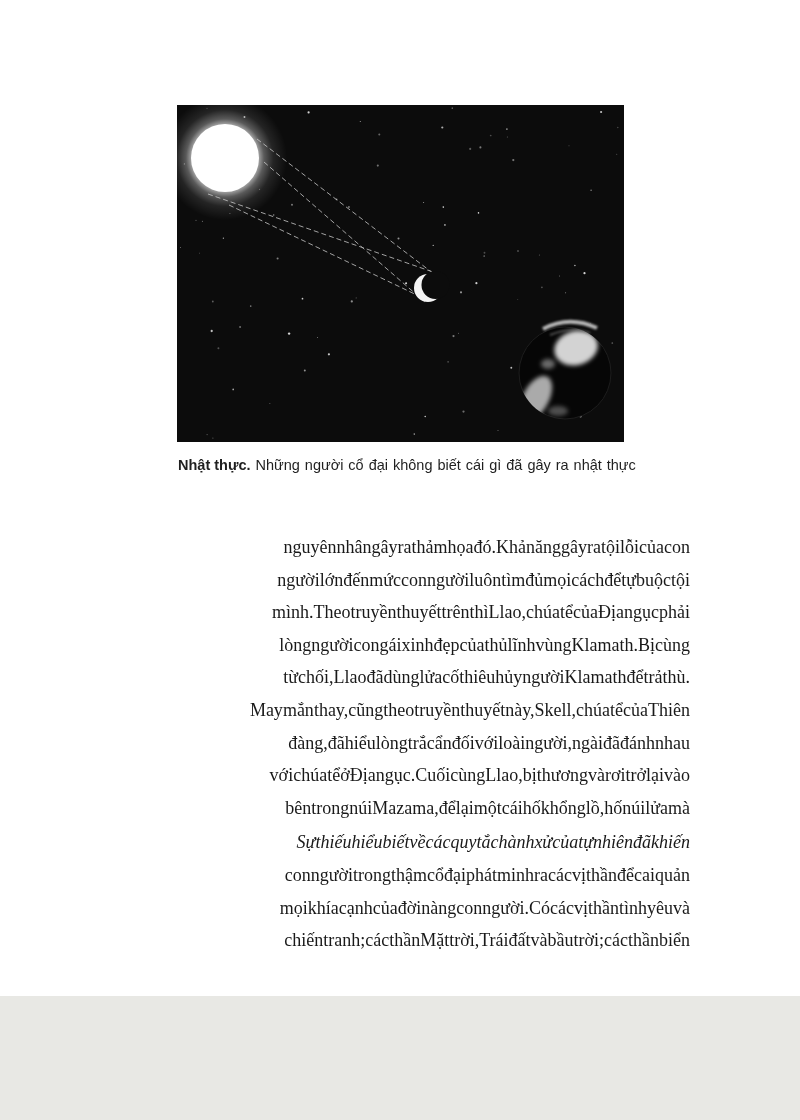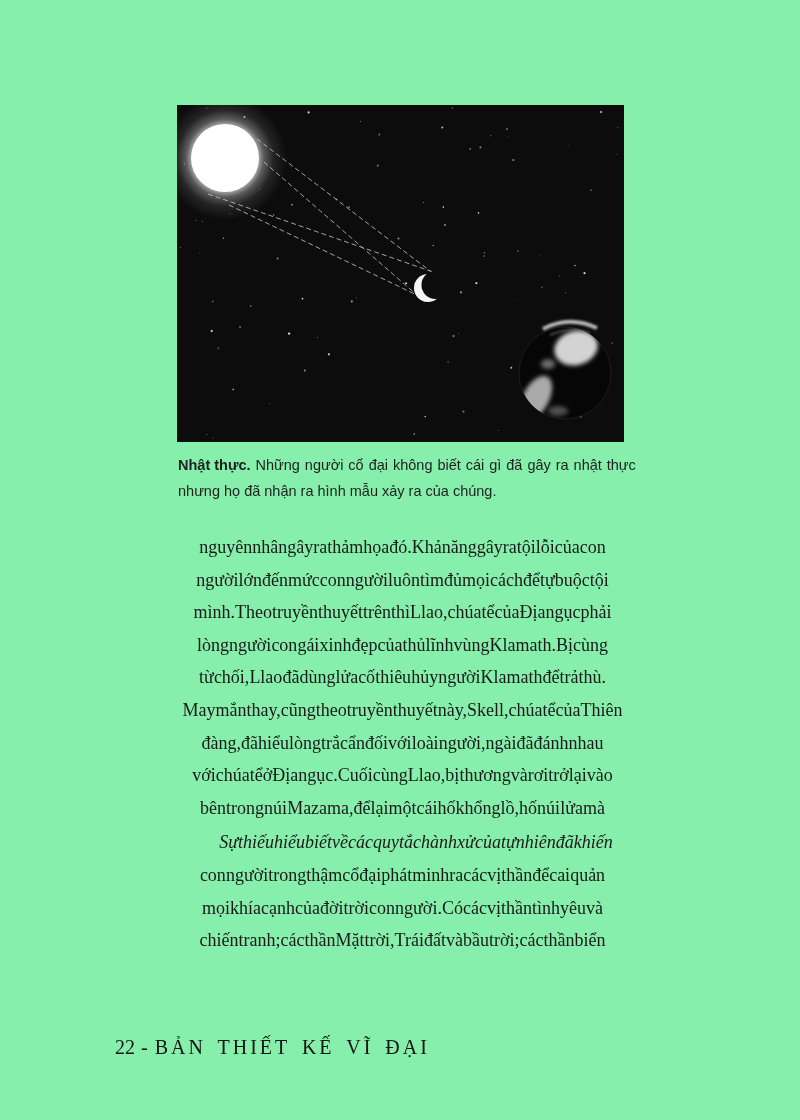--- a/index.html
+++ b/index.html
@@ -1,21 +1,21 @@
 <!DOCTYPE html>
 <html><head>
 <meta charset="utf-8">
 <style>
   * { margin: 0; padding: 0; box-sizing: border-box; }
   html, body { background: #e8e8e4; }
   .page {
     position: relative;
     width: 800px;
-    height: 1120px;
-    background: #86efac;
+    height: 996px;
+    background: #ffffff;
     font-family: "Liberation Serif", "DejaVu Serif", serif;
     color: #1a1a1a;
     overflow: hidden;
   }
 
   
   .illustration {
     position: absolute;
     left: 177px;
     top: 105px;
@@ -49,21 +49,21 @@
     position: absolute;
     left: 115px;
     top: 531px;
     width: 575px;
     font-size: 18px;
     color: #191919;
   }
   .bline { height: 32.6px; line-height: 32.6px; }
   .bline.flex {
     display: flex;
-    justify-content: center;
+    justify-content: flex-end;
     white-space: nowrap;
   }
   .bline.indent { padding-left: 27px; }
   .bline.pgap { margin-top: 2px; font-style: italic; }
 
   
   .footer {
     position: absolute;
     left: 115px;
     top: 1036px;
@@ -230,21 +230,20 @@
         <span>không</span>
         <span>biết</span>
         <span>cái</span>
         <span>gì</span>
         <span>đã</span>
         <span>gây</span>
         <span>ra</span>
         <span>nhật</span>
         <span>thực</span>
       </div>
-    <div class="cap-line">nhưng họ đã nhận ra hình mẫu xảy ra của chúng.</div>
   </figcaption>
 
   <main class="body-text" id="body-text">
       <div class="bline flex">
         <span>nguyên</span>
         <span>nhân</span>
         <span>gây</span>
         <span>ra</span>
         <span>thảm</span>
         <span>họa</span>
@@ -420,21 +419,21 @@
         <span>để</span>
         <span>cai</span>
         <span>quản</span>
       </div>
       <div class="bline flex">
         <span>mọi</span>
         <span>khía</span>
         <span>cạnh</span>
         <span>của</span>
         <span>đời</span>
-        <span>trời</span>
+        <span>nàng</span>
         <span>con</span>
         <span>người.</span>
         <span>Có</span>
         <span>các</span>
         <span>vị</span>
         <span>thần</span>
         <span>tình</span>
         <span>yêu</span>
         <span>và</span>
       </div>

